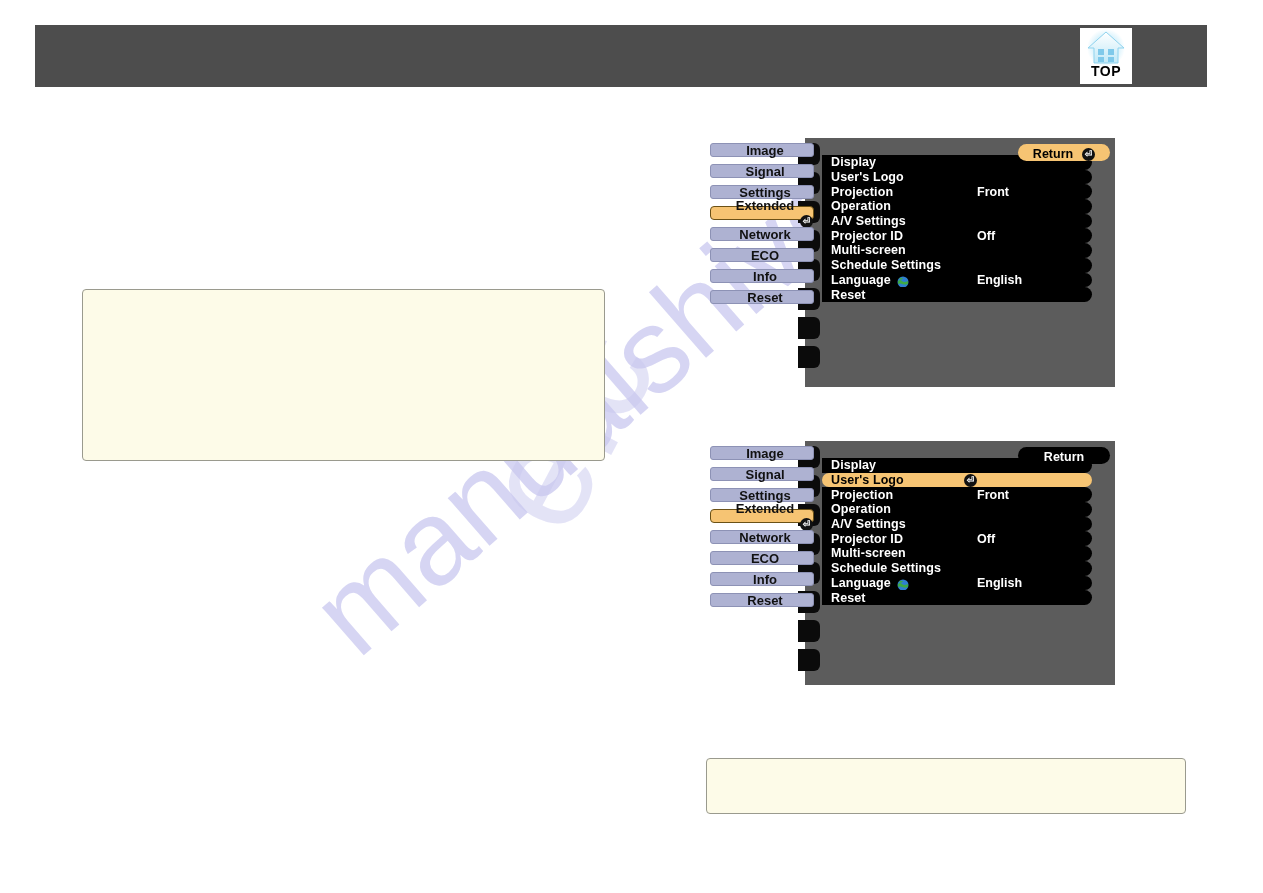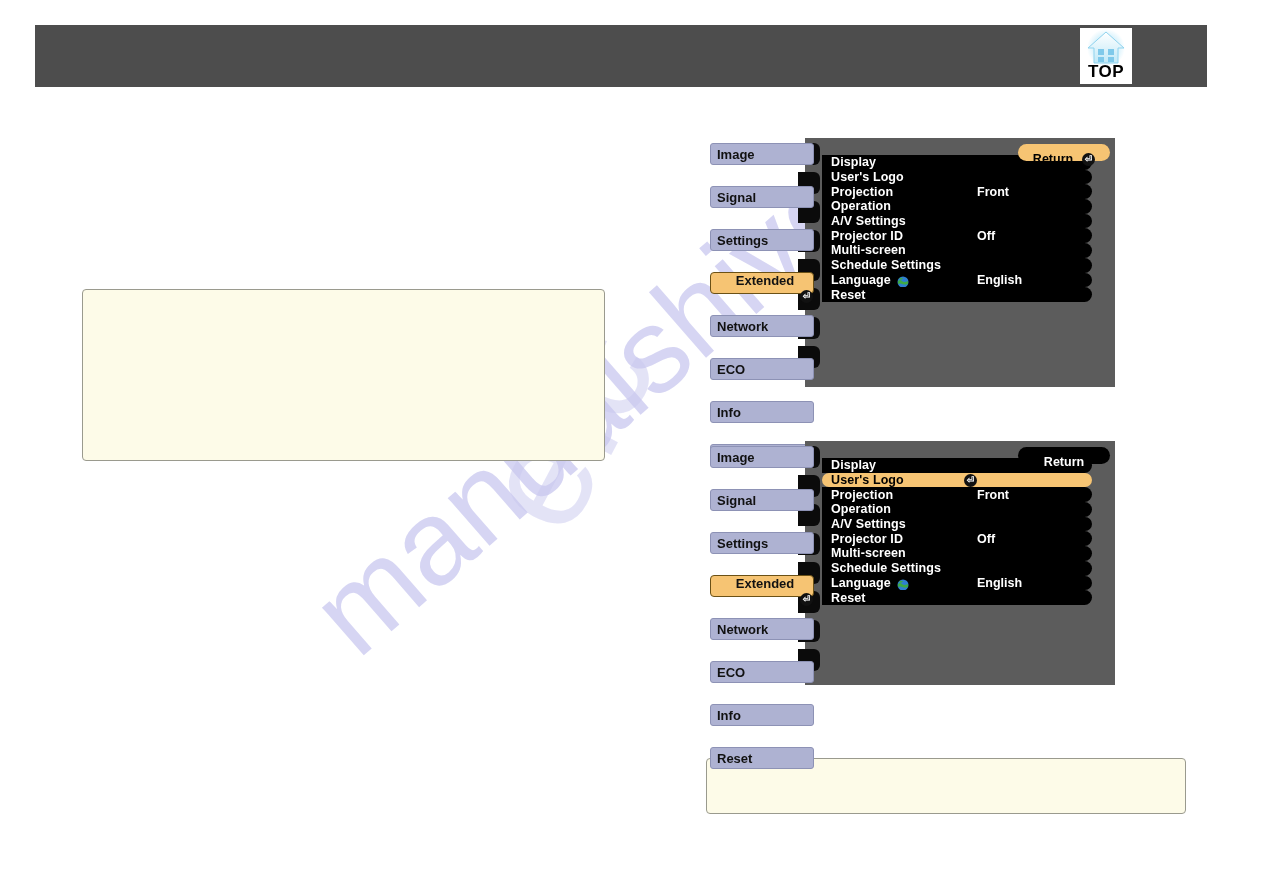--- a/index.html
+++ b/index.html
@@ -68,21 +68,21 @@
     cursor: pointer;
   }
   #top-button .house-wrap {
     width: 52px;
     height: 40px;
     display: flex;
     align-items: center;
     justify-content: center;
   }
   #top-button .top-label {
-    font-size: 17px;
+    font-size: 14px;
     font-weight: bold;
     color: #000;
     letter-spacing: .5px;
     line-height: 13px;
     margin-top: -3px;
   }
 
   
   .note-box {
     position: absolute;
@@ -117,34 +117,35 @@
   
   .osd-tabs {
     position: absolute;
     left: 0;
     top: 5px;
     width: 104px;
     z-index: 3;
   }
   .osd-tab {
     position: relative;
-    height: 22px;
-    margin-bottom: 21px;
+    height: 14px;
+    margin-bottom: 7px;
     background: #aeb2d2;
     border: 1px solid #8d92b5;
     border-radius: 3px;
     box-sizing: border-box;
     color: #111;
     font-size: 13px;
     font-weight: bold;
     display: flex;
     align-items: center;
     padding-left: 6px;
     cursor: pointer;
     font-family: "Liberation Sans", sans-serif;
+    justify-content: center;
   }
   .osd-tab.selected {
     background: #f6c473;
     border: 1px solid #6b5116;
     border-radius: 4px;
     flex-direction: column;
   }
   .osd-tab .tab-enter {
     margin-left: auto;
   }
@@ -212,28 +213,28 @@
   .osd-return {
     position: absolute;
     right: 5px;
     top: 6px;
     height: 17px;
     min-width: 92px;
     border-radius: 9px;
     background: #000000;
     color: #ffffff;
     display: flex;
-    align-items: flex-start;
+    align-items: flex-end;
     justify-content: center;
     gap: 9px;
     font-size: 12.5px;
     font-weight: bold;
     z-index: 5;
     cursor: pointer;
-    padding: 8px 9px;
+    padding: 0 9px;
     box-sizing: border-box;
     font-family: "Liberation Sans", sans-serif;
   }
   .osd-return.accent {
     background: #f6c473;
     color: #000000;
   }
 
   
   .enter-icon {

